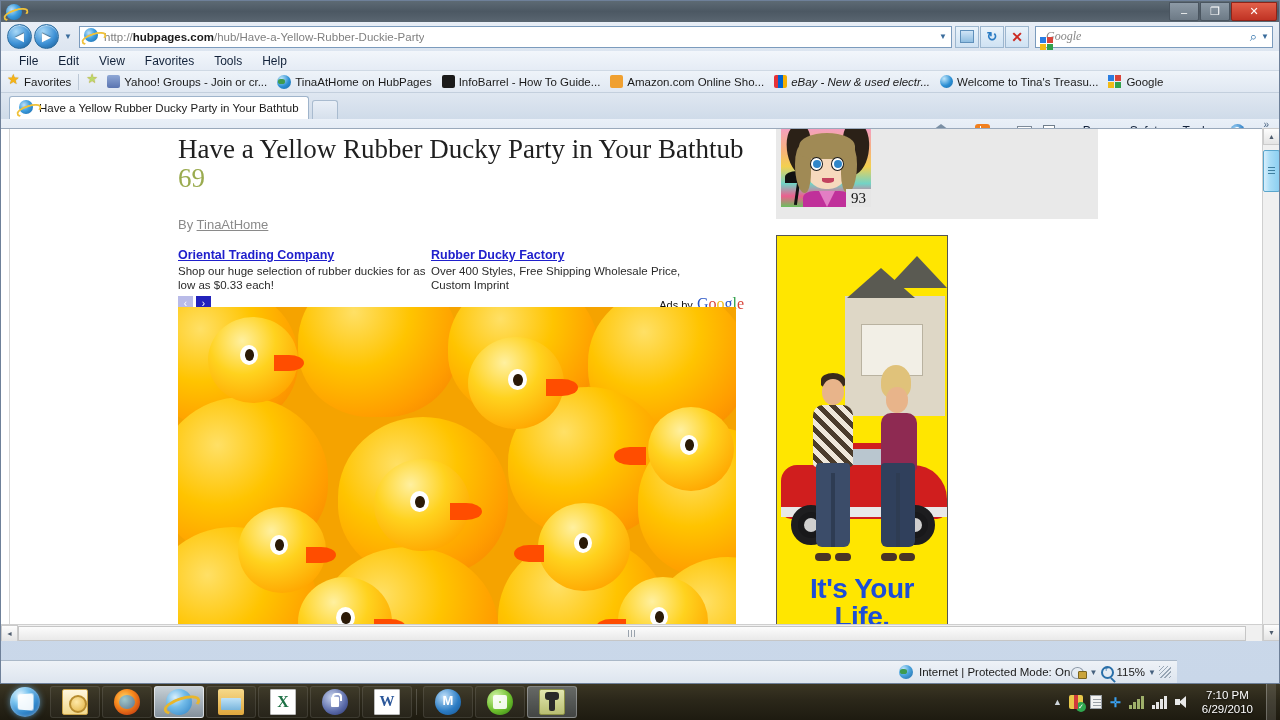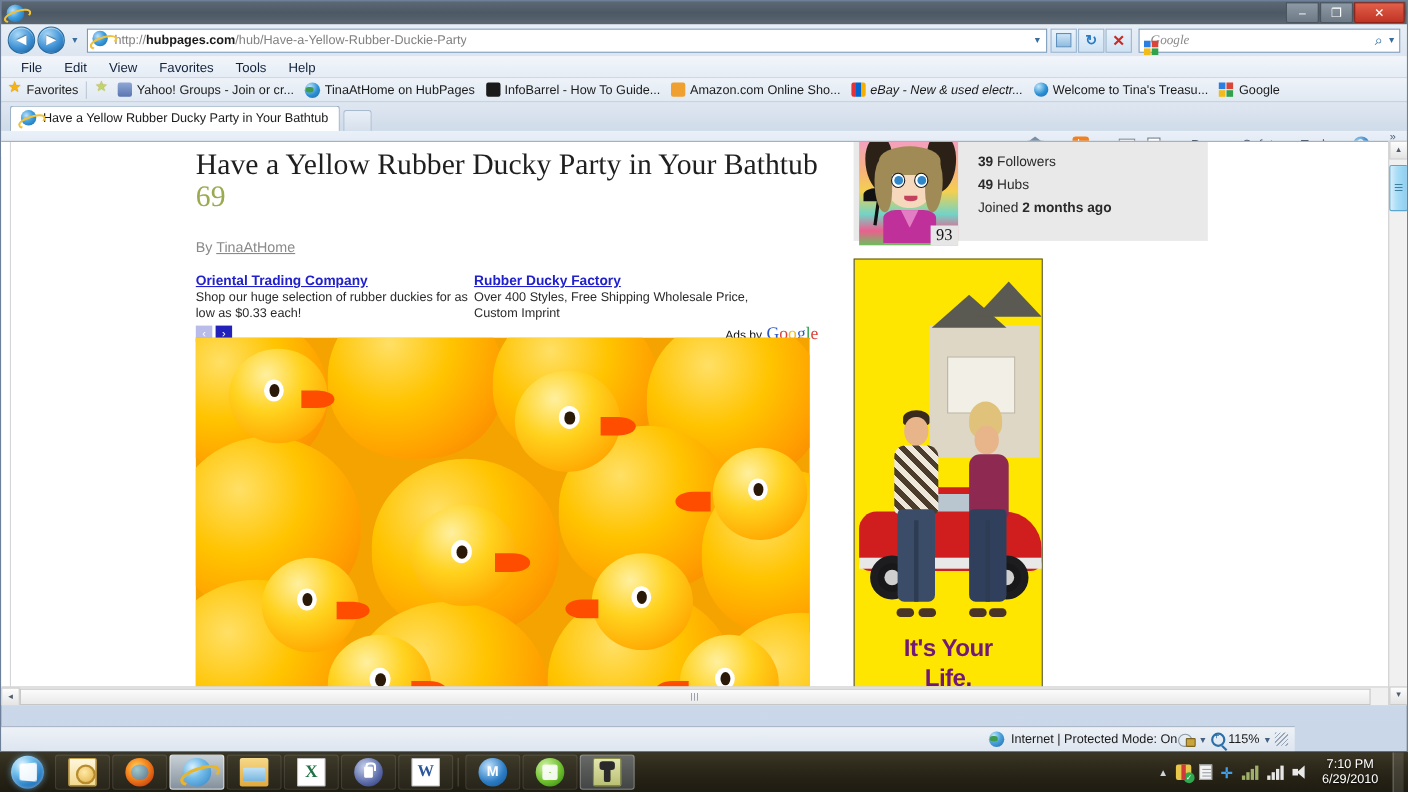--- a/index.html
+++ b/index.html
@@ -257,21 +257,21 @@
   .deye::after{ content:''; position:absolute; left:28%; top:22%; width:50%; height:58%;
     background:#2b1a07; border-radius:50%; }
   .dbeak { position:absolute; background:#ff4d00; }
 
   
   #profilebox {
     position:absolute; left:766px; top:0px; width:322px; height:90px;
     background:#e9e9e9; display:flex; align-items:flex-start;
   }
   #avatar {
-    width: 90px; height: 94px; margin-left: 5px; position: relative; overflow:hidden;
+    width: 90px; height: 78px; margin-left: 5px; position: relative; overflow:hidden;
     background: linear-gradient(to bottom,#f4a0bf 0%,#f7b37a 28%,#f3d04f 48%,#72d3c6 70%,#ec5f8e 86%,#6bbf5e 100%);
   }
   .av-hair-l{position:absolute;left:6px;top:-4px;width:26px;height:50px;background:#2b2117;
     border-radius:60% 30% 40% 50%; transform:rotate(-12deg);}
   .av-hair-r{position:absolute;right:2px;top:-6px;width:28px;height:52px;background:#2b2117;
     border-radius:30% 60% 50% 40%; transform:rotate(10deg);}
   .av-face{position:absolute;left:24px;top:10px;width:44px;height:50px;background:#f6d9bd;border-radius:48% 48% 46% 46%;}
   .av-fringe{position:absolute;left:18px;top:4px;width:56px;height:26px;background:#a08a55;border-radius:50% 50% 30% 30%;}
   .av-hairside{position:absolute;left:14px;top:16px;width:16px;height:48px;background:#a08a55;border-radius:40% 20% 40% 60%;}
   .av-hairside2{position:absolute;right:14px;top:16px;width:16px;height:48px;background:#a08a55;border-radius:20% 40% 60% 40%;}
@@ -339,21 +339,21 @@
   #man .p-legs{left:3px;bottom:8px;}
   #man .shoe.a{left:2px;} #man .shoe.b{left:22px;}
   #woman{right:0;}
   #woman .p-head{right:9px;bottom:142px;}
   #woman .p-hair{right:6px;bottom:156px;background:#e0c27a;width:30px;height:34px;border-radius:50% 50% 40% 40%;}
   #woman .p-torso{right:0px;bottom:84px;background:#8e2a52;height:58px;width:36px;}
   #woman .p-legs{right:2px;bottom:8px;background:#30405c;}
   #woman .shoe.a{right:2px;} #woman .shoe.b{right:20px;}
   #adtagline{
     position:absolute; left:0; right:0; bottom:10px; text-align:center;
-    font-size:22px; font-weight:bold; color:#701a75; line-height:28px;
+    font-size:28px; font-weight:bold; color:#1d4ed8; line-height:28px;
     font-family:"Liberation Sans",sans-serif; letter-spacing:-.5px;
   }
 
   
   #vscroll {
     position:absolute; right:0; top:127px; width:17px; height:513px;
     background:#f0f0f0; border-left:1px solid #cfcfcf;
   }
   .sbtn {
     width:17px;height:17px;background:linear-gradient(to bottom,#fdfdfd,#e4e4e4);
@@ -751,34 +751,20 @@
           <div class="av-hairside"></div>
           <div class="av-hairside2"></div>
           <div class="av-fringe"></div>
           <div class="av-eye l"></div>
           <div class="av-eye r"></div>
           <div class="av-mouth"></div>
           <div class="av-body"></div>
           <div class="av-vneck"></div>
           <div id="avscore">93</div>
         </div>
-        <div id="profilestats">
-          <div>
-            <b>39</b>
-            <span>Followers</span>
-          </div>
-          <div>
-            <b>49</b>
-            <span>Hubs</span>
-          </div>
-          <div>
-            <span>Joined</span>
-            <b>2 months ago</b>
-          </div>
-        </div>
       </div>
 
       <div id="yellowad">
         <div id="house">
           <div class="wall"></div>
             <div class="garage"></div>
           <div class="roof1"></div>
             <div class="roof2"></div>
         </div>
         <div id="car">

